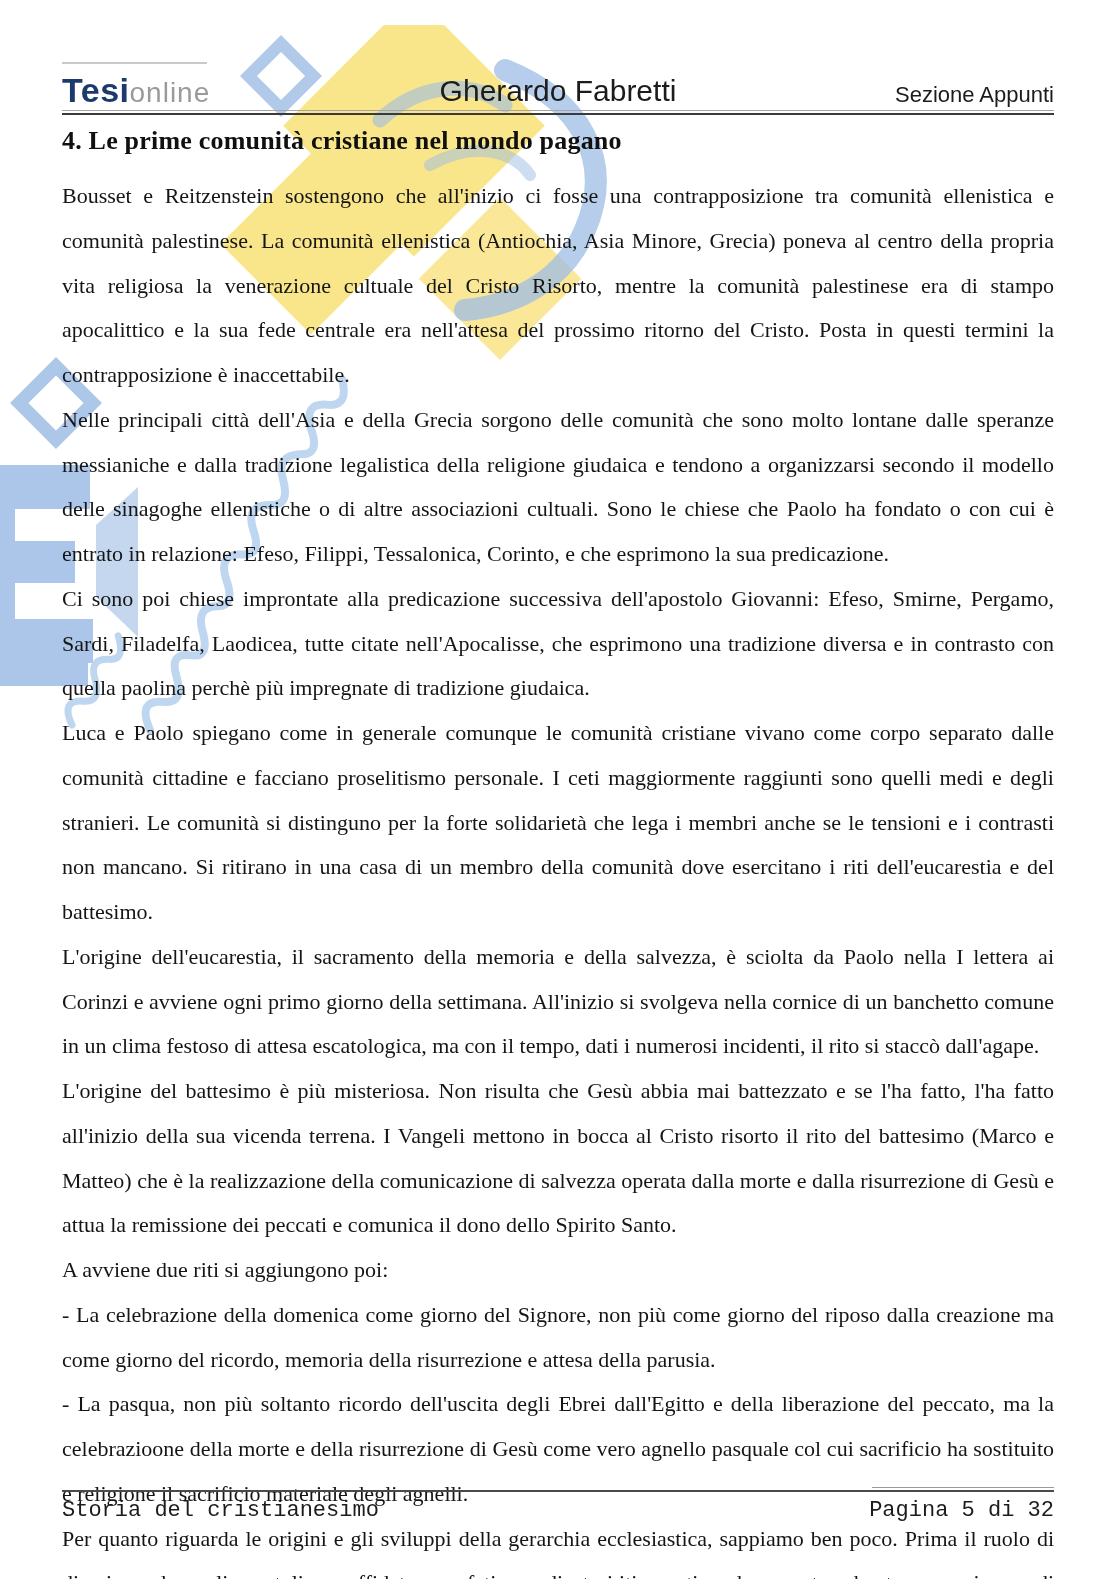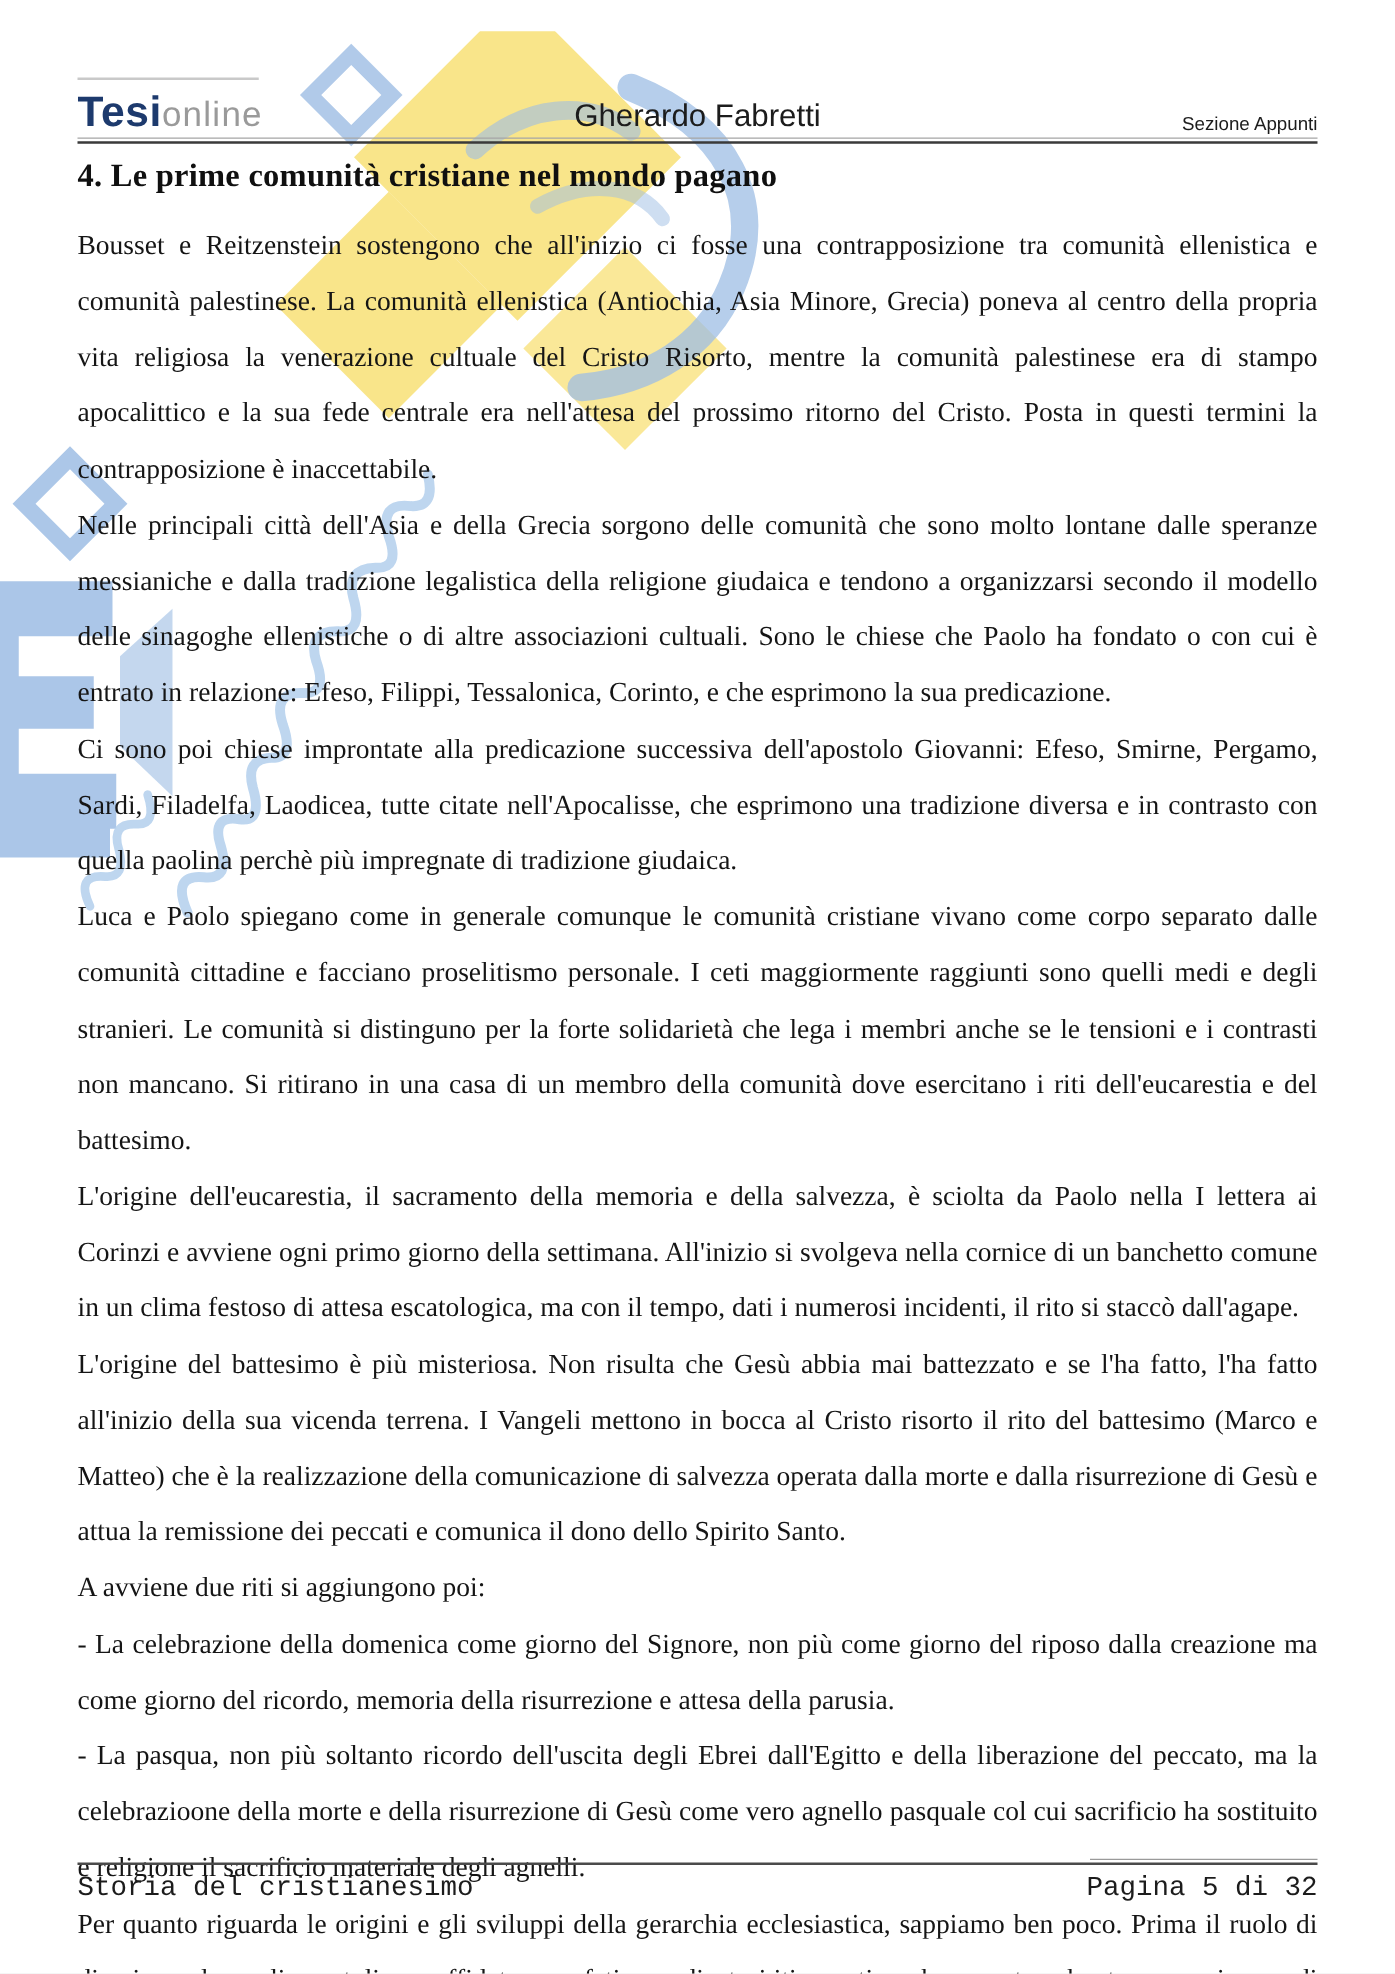--- a/index.html
+++ b/index.html
@@ -26,25 +26,25 @@
   }
   .brand{position:absolute;left:0;bottom:2px;white-space:nowrap;}
   .brand-bold{
     font-weight:bold;font-size:34px;color:#1d3a6d;letter-spacing:0.5px;
   }
   .brand-light{
     font-weight:400;font-size:28px;color:#9a9a9a;letter-spacing:1px;
   }
   .header-author{
     position:absolute;left:0;right:0;bottom:4px;text-align:center;
-    font-size:25px;color:#1c1c1c;
+    font-size:30px;color:#1c1c1c;
   }
   .header-section{
     position:absolute;right:0;bottom:4px;
-    font-size:15px;color:#1c1c1c;margin-left:20px;
+    font-size:22px;color:#1c1c1c;margin-left:20px;
   }
   .header-rule-thin{
     position:absolute;top:110px;left:62px;width:992px;height:0;
     border-top:1px solid #a5a5a5;z-index:1;
   }
   .header-rule{
     position:absolute;top:113px;left:62px;width:992px;height:0;
     border-top:2px solid #3a3a3a;z-index:1;
   }
   

